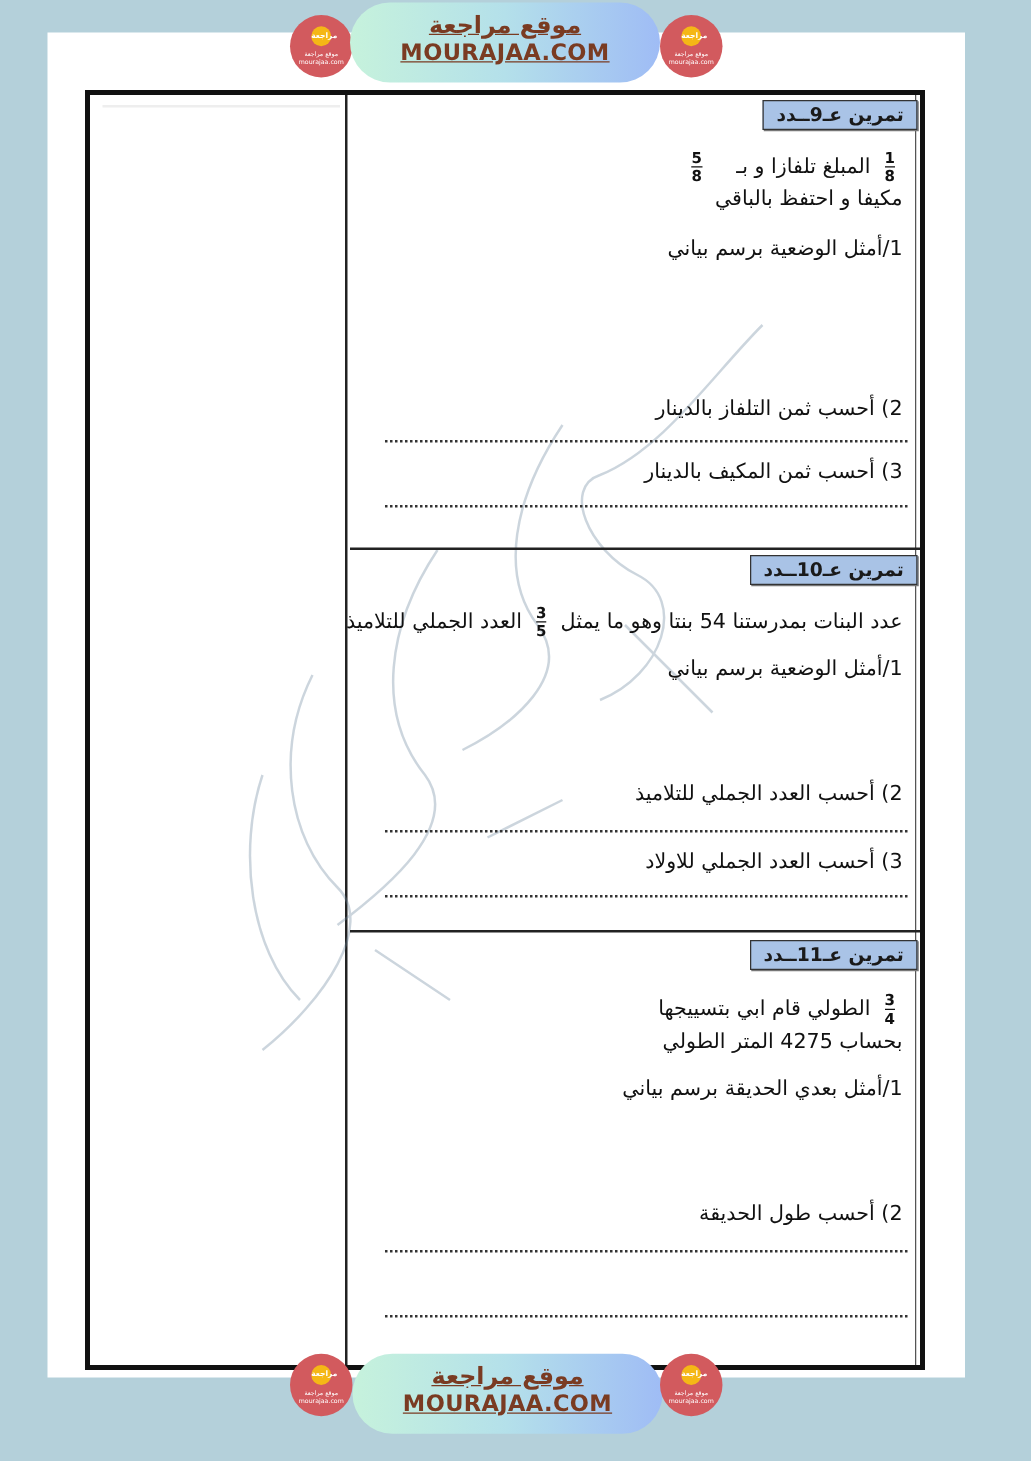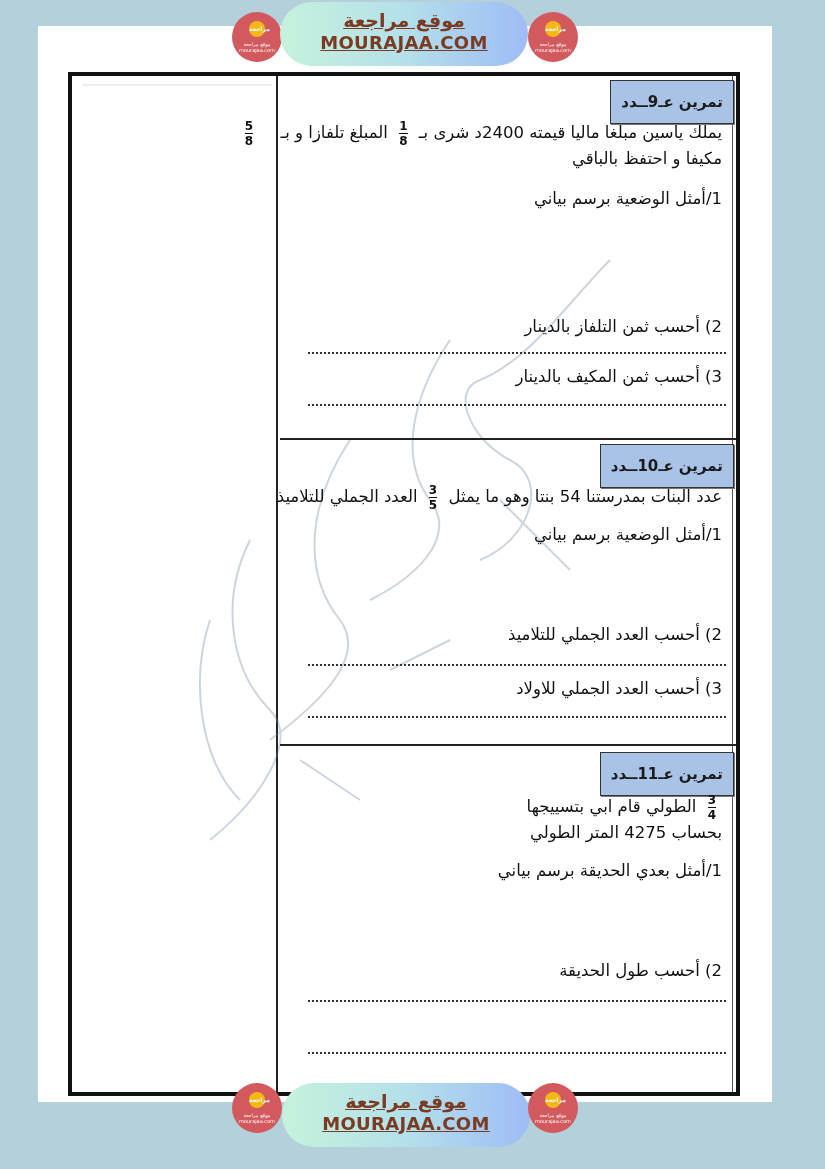--- a/index.html
+++ b/index.html
@@ -36,21 +36,21 @@
     direction: rtl; text-align: right;
     color: #111;
   }
   .ex-divider {
     position: absolute; left: 280px; width: 456px; height: 2px; background: #222;
   }
   .ex-badge {
     position: absolute; right: -2px;
     background: #a9c3e6;
     border: 1px solid #333;
-    padding: 12px 10px;
+    padding: 2px 10px;
     font-weight: bold; font-size: 15px;
     color: #1a1a1a;
     box-shadow: 1px 1px 0 #777;
   }
   .line {
     position: absolute; right: 10px; left: 10px;
     font-size: 16.5px; line-height: 22px;
     white-space: nowrap;
   }
   .frac {
@@ -119,21 +119,20 @@
   <path d="M300 100 C260 160 250 220 280 260 C310 300 260 340 220 360"></path>
   <path d="M200 200 C160 260 150 330 190 380 C220 420 160 470 120 500"></path>
   <path d="M100 300 C70 360 80 430 120 470 C150 500 110 560 60 600"></path>
   <path d="M350 260 L420 330 M240 430 L300 400 M150 520 L210 560"></path>
   <path d="M60 380 C40 440 50 520 90 560"></path>
 </svg>
 
 <div class="exercise" style="top:76px; height:362px;">
   <div class="ex-badge" style="top:4px;">تمرين عـ9ــدد</div>
   <div class="line" style="top:44px;">
-    <span>يملك ياسين مبلغا ماليا قيمته 2400د شرى بـ</span>
     <span class="frac"><span>1</span><span class="bar"></span><span>8</span></span>
     <span>المبلغ تلفازا و بـ</span>
     <span class="frac" style="margin-right:22px;"><span>5</span><span class="bar"></span><span>8</span></span>
   </div>
   <div class="line" style="top:72px;">مكيفا و احتفظ بالباقي</div>
   <div class="line" style="top:112px;">1/أمثل الوضعية برسم بياني</div>
   <div class="line" style="top:240px;">2) أحسب ثمن التلفاز بالدينار</div>
   <div class="dots" style="top:276px;"></div>
   <div class="line" style="top:290px;">3) أحسب ثمن المكيف بالدينار</div>
   <div class="dots" style="top:328px;"></div>

